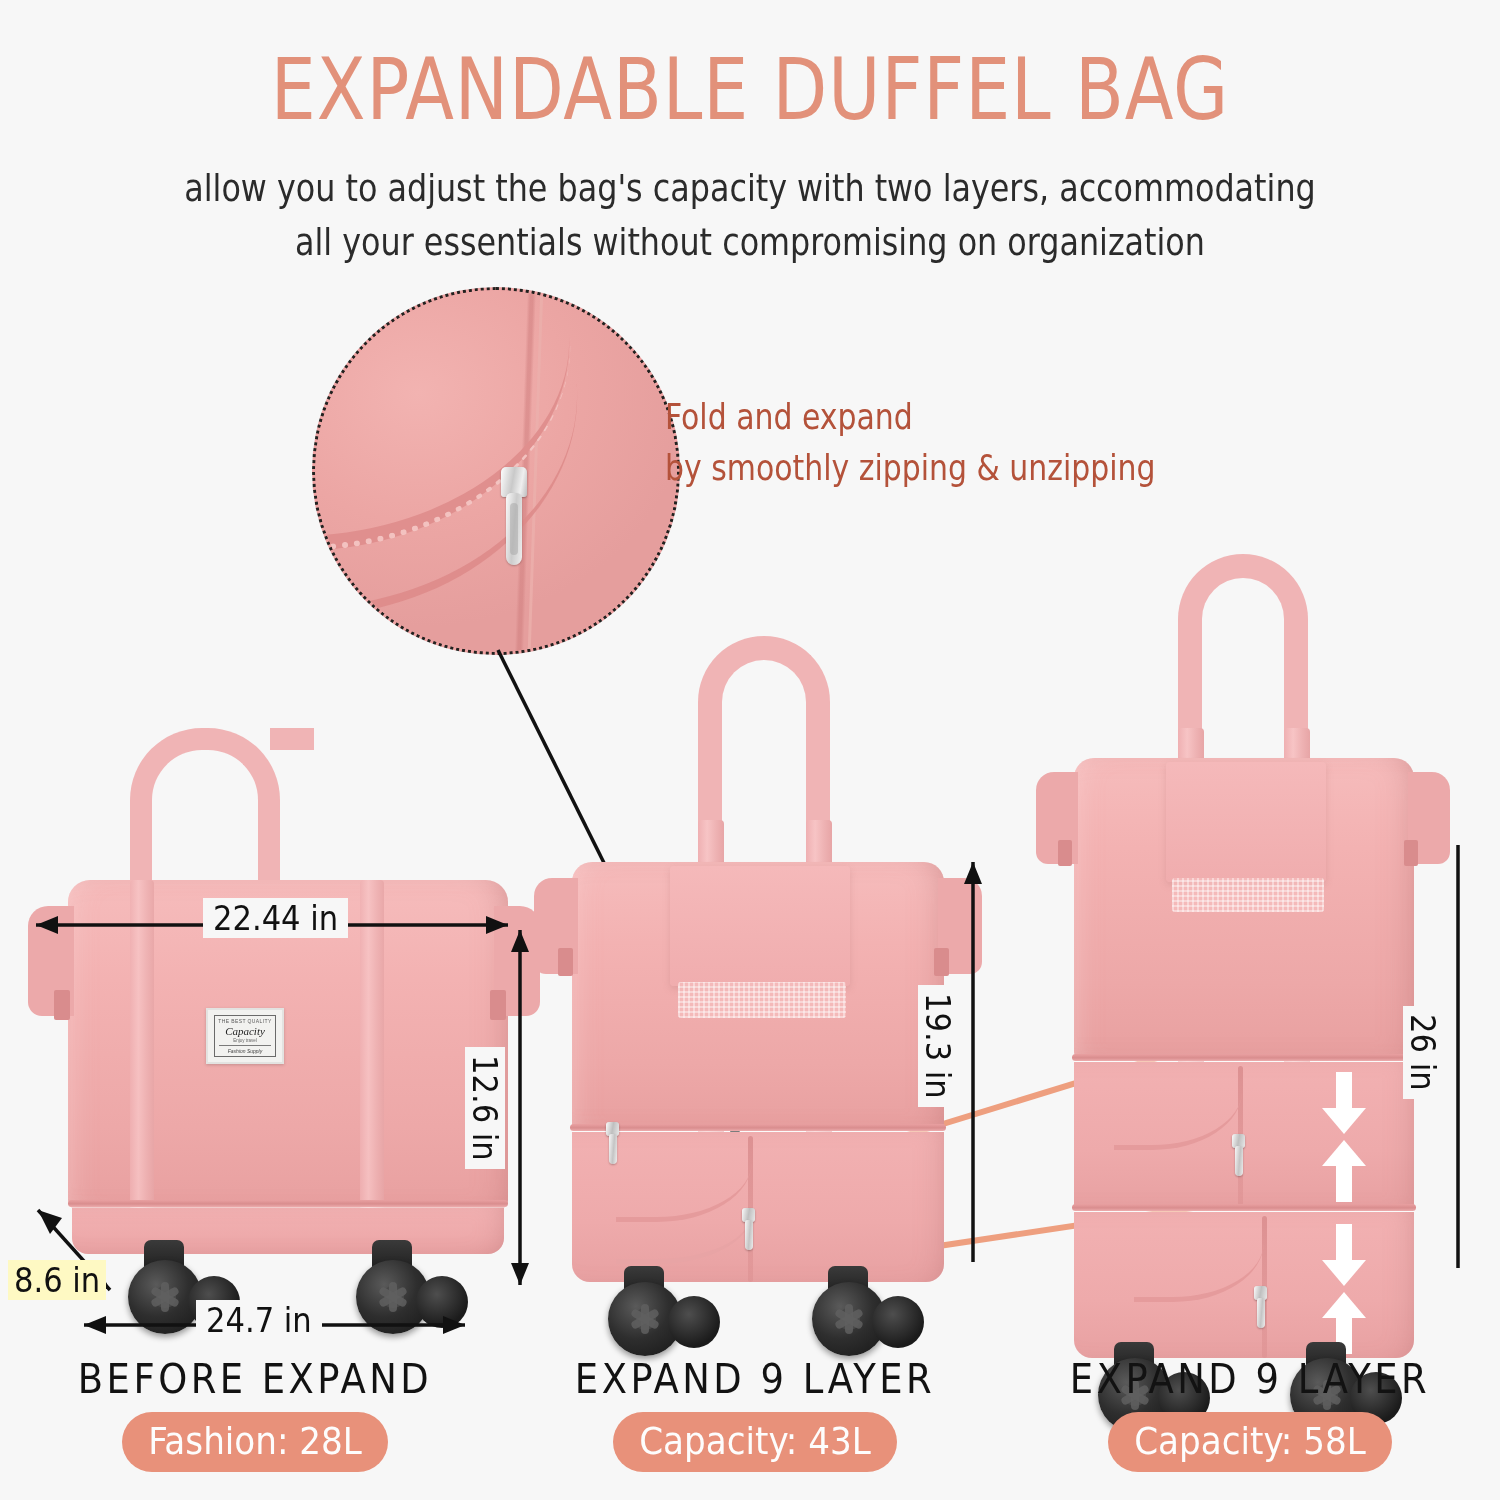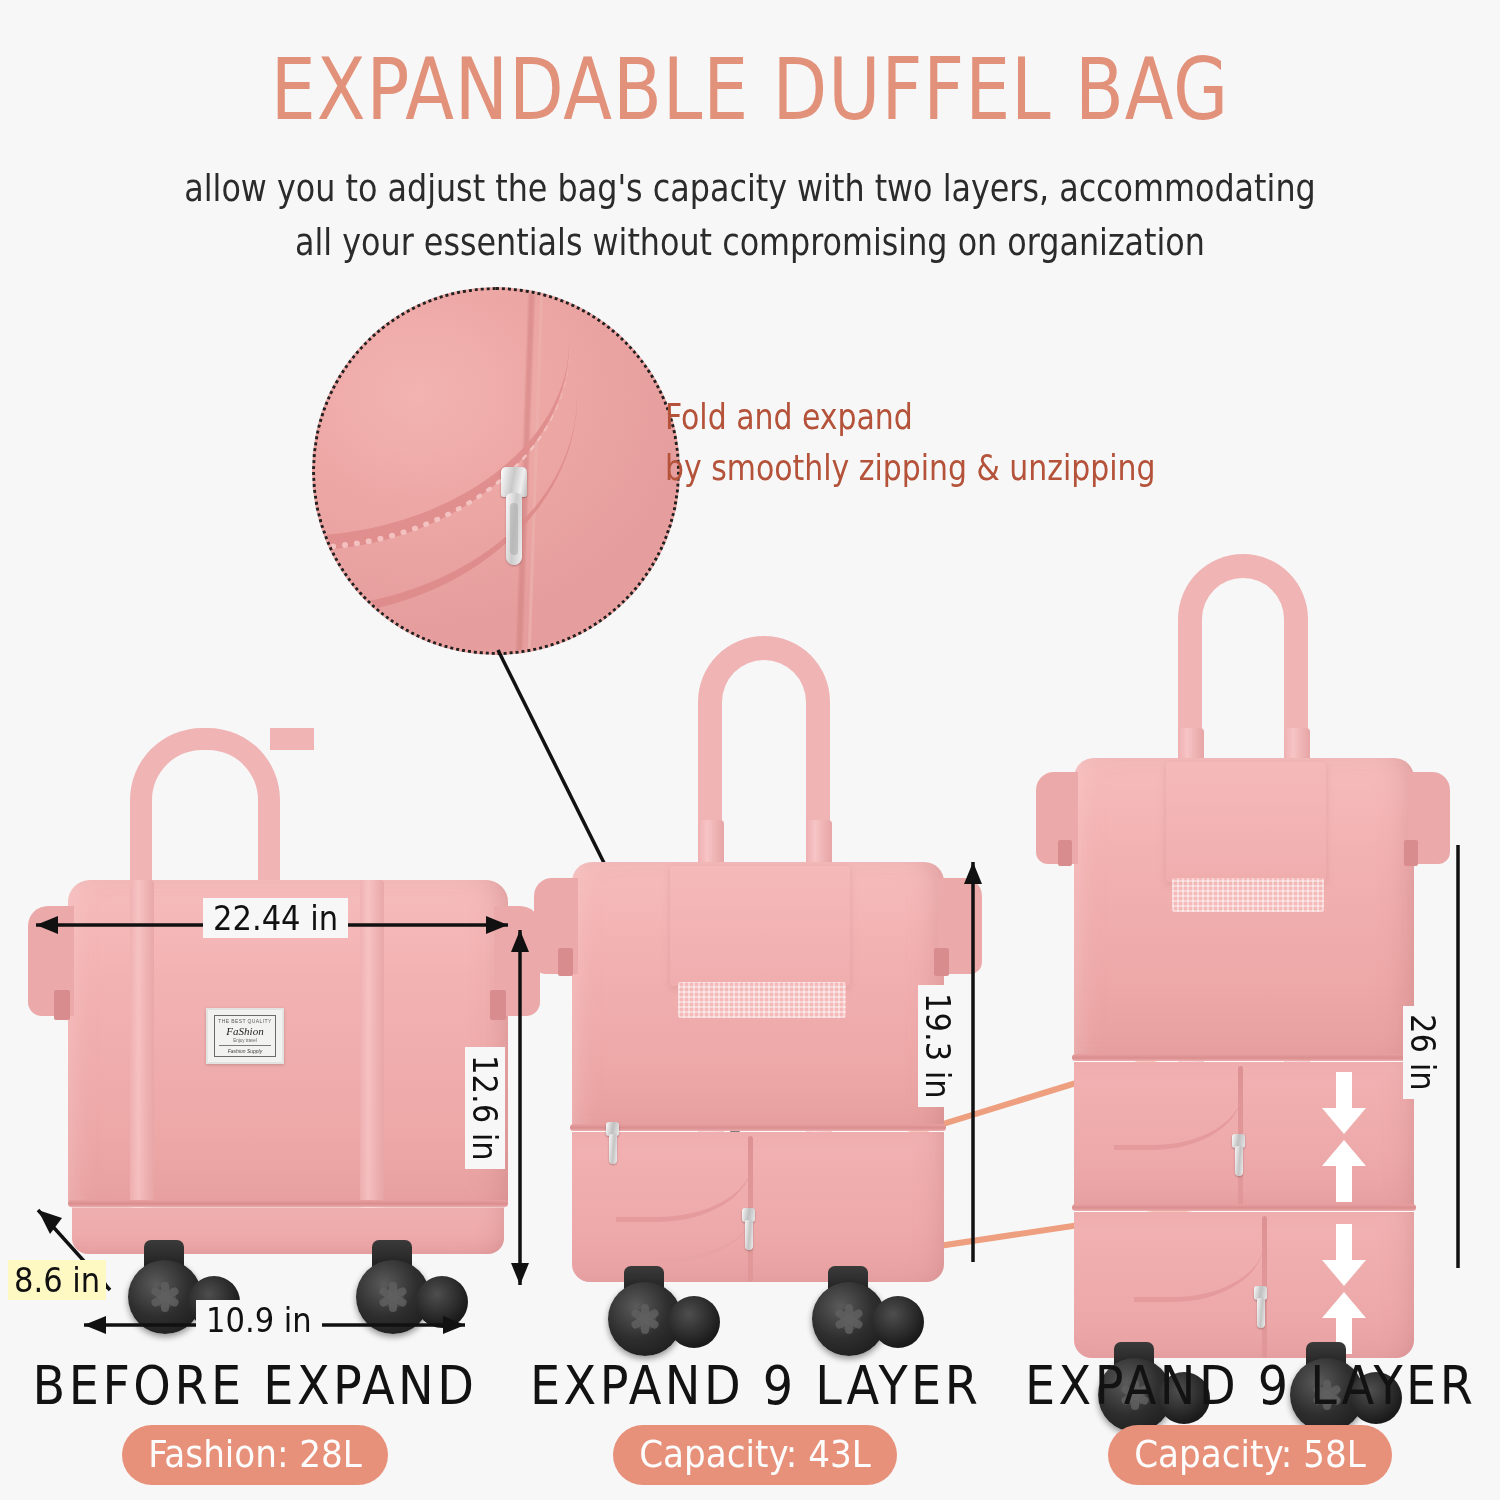--- a/index.html
+++ b/index.html
@@ -255,21 +255,21 @@
     font-size: 34px;
     color: #111;
     white-space: nowrap;
   }
   .dim-label.vert { transform-origin: left top; }
 
   
   .cap-group { position: absolute; text-align: center; }
   .cap-title {
     font-family: "DejaVu Sans Condensed", "Liberation Sans Narrow", "Liberation Sans", sans-serif;
-    font-size: 53px;
+    font-size: 41px;
     letter-spacing: 3.5px;
     color: #121212;
     white-space: nowrap;
   }
   .cap-badge {
     display: inline-block;
     margin-top: 9px;
     padding: 7px 26px 9px;
     background: #e8917a;
     color: #fdfdfd;
@@ -350,21 +350,21 @@
     <div class="side-buckle" style="left:34px; top:270px; width:16px; height:30px;"></div>
     <div class="side-strap" style="left:474px; top:186px; width:46px; height:110px; border-radius:0 20px 14px 0;"></div>
     <div class="side-buckle" style="left:470px; top:270px; width:16px; height:30px;"></div>
 
     <div class="handle-strap" style="left:110px; top:160px; width:24px; height:330px; opacity:.85;"></div>
     <div class="handle-strap" style="left:340px; top:160px; width:24px; height:330px; opacity:.85;"></div>
 
     <div class="brand-tag" style="left:186px; top:288px;">
       <div class="bt-box">
         <div class="bt-top">THE BEST QUALITY</div>
-        <div class="bt-mid">FaShion</div>
+        <div class="bt-mid">Capacity</div>
         <div class="bt-sub">Enjoy travel</div>
         <div class="bt-bar"></div>
         <div class="bt-bot">Fashion Supply</div>
       </div>
     </div>
 
     <div class="zip-line" style="left:48px; top:480px; width:440px;"></div>
     <div class="expand-panel" style="left:52px; top:488px; width:432px; height:46px; border-radius:0 0 16px 16px;"></div>
 
     <div class="wheel-arm" style="left:124px; top:520px;"></div>
@@ -397,21 +397,21 @@
     <polygon points="110,1290 86,1282 98,1266" fill="#111"></polygon>
     <polygon points="38,1210 62,1218 50,1234" fill="#111"></polygon>
 
     <line x1="84" y1="1325" x2="465" y2="1325" stroke="#111" stroke-width="3.5"></line>
     <polygon points="84,1325 106,1316 106,1334" fill="#111"></polygon>
     <polygon points="465,1325 443,1316 443,1334" fill="#111"></polygon>
   </svg>
   <div class="dim-label" style="left:203px; top:898px; background:#f7f7f7; padding:0 10px;">22.44 in</div>
   <div class="dim-label vert" style="left:505px; top:1047px; transform:rotate(90deg); background:#f7f7f7; padding:0 8px;">12.6 in</div>
   <div class="dim-label" style="left:8px; top:1260px; background:#fef9c3; padding:0 6px;">8.6 in</div>
-  <div class="dim-label" style="left:196px; top:1300px; background:#f7f7f7; padding:0 10px;">10.9 in</div>
+  <div class="dim-label" style="left:196px; top:1300px; background:#f7f7f7; padding:0 10px;">24.7 in</div>
 
   <div class="bag" style="left:520px; top:630px; width:470px; height:680px;">
 
     <div class="handle-arc" style="left:178px; top:6px; width:132px; height:200px; border-radius:66px 66px 0 0; border-width:24px;"></div>
     <div class="handle-strap" style="left:178px; top:190px; width:26px; height:360px;"></div>
     <div class="handle-strap" style="left:286px; top:190px; width:26px; height:360px;"></div>
 
     <div class="body-main" style="left:52px; top:232px; width:372px; height:268px; border-radius:20px 20px 6px 6px;"></div>
 
     <div class="flap" style="left:150px; top:236px; width:180px; height:120px;"></div>

